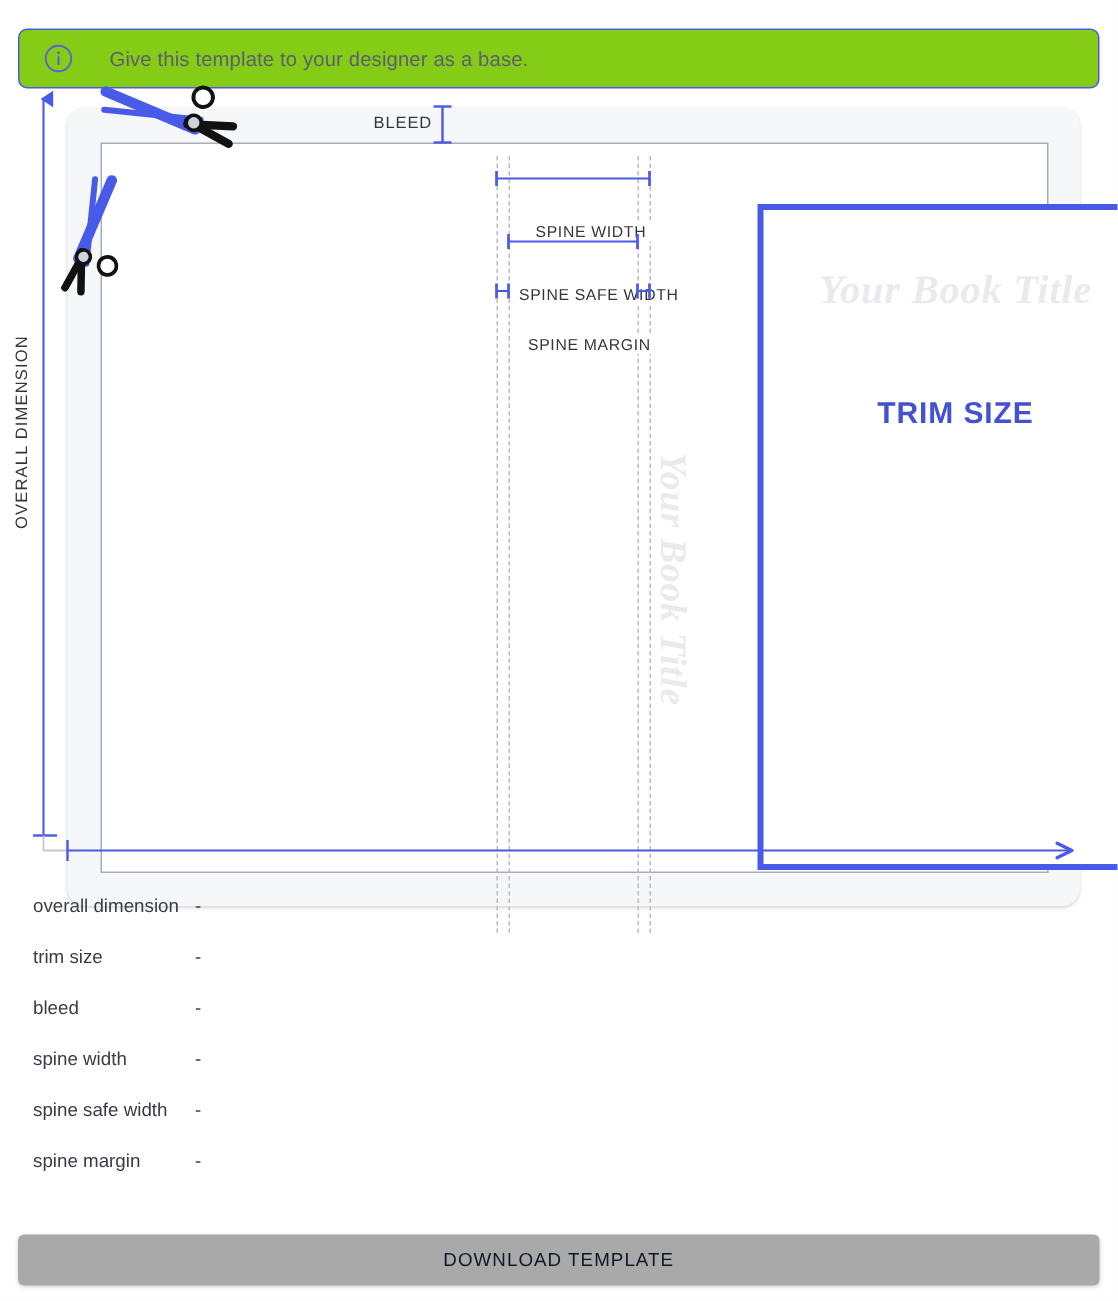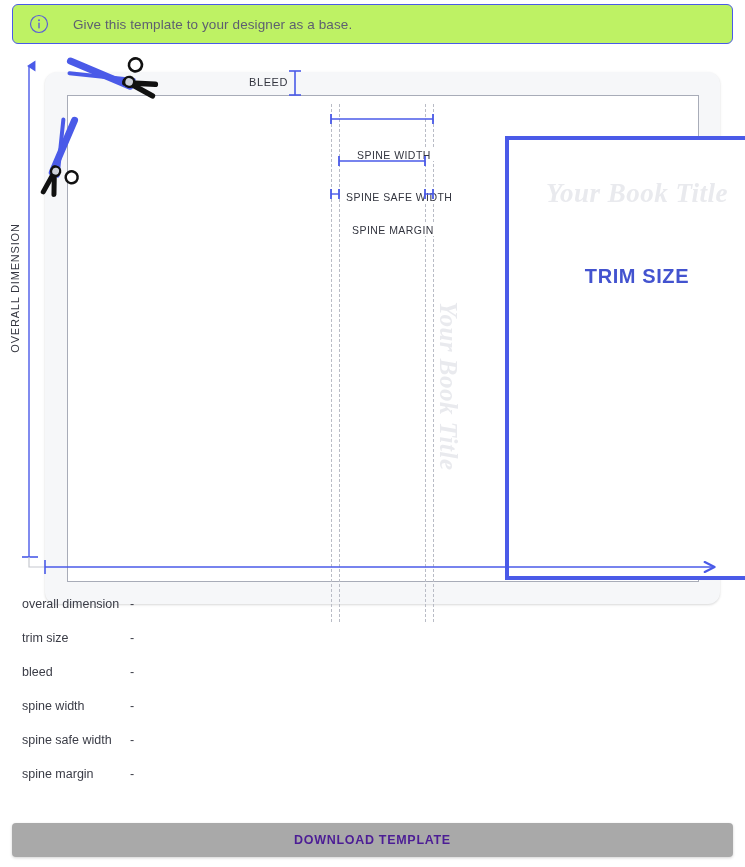--- a/index.html
+++ b/index.html
@@ -8,23 +8,23 @@
     width: 745px; height: 867px;
     background: #ffffff;
     font-family: "Liberation Sans", sans-serif;
     overflow: hidden;
   }
   #root { position: relative; width: 745px; height: 867px; }
 
   
   .banner {
     position: absolute;
-    left: 12px; top: 4px;
+    left: 12px; top: 19px;
     width: 721px; height: 40px;
-    background: #bef264;
+    background: #84cc16;
     border: 1px solid #4a5ae8;
     border-radius: 6px;
     display: flex; align-items: center;
   }
   .banner-icon {
     margin-left: 16px;
     width: 20px; height: 20px;
     flex: none;
     display: flex; align-items: center; justify-content: center;
   }
@@ -159,27 +159,26 @@
   }
 
   
   .download-btn {
     position: absolute;
     left: 12px; top: 823px;
     width: 721px; height: 34px;
     background: #a9a9a9;
     border: none;
     border-radius: 4px;
-    color: #4c1d95;
+    color: #0f172a;
     font-family: "Liberation Sans", sans-serif;
     font-size: 12.5px;
     letter-spacing: 0.7px;
     cursor: default;
     box-shadow: 0 1px 3px rgba(0,0,0,0.18);
-    font-weight: bold;
   }
 </style>
 </head>
 <body>
 
 <div id="root">
 
   <div class="banner">
     <span class="banner-icon">
       <svg width="20" height="20" viewBox="0 0 20 20">

